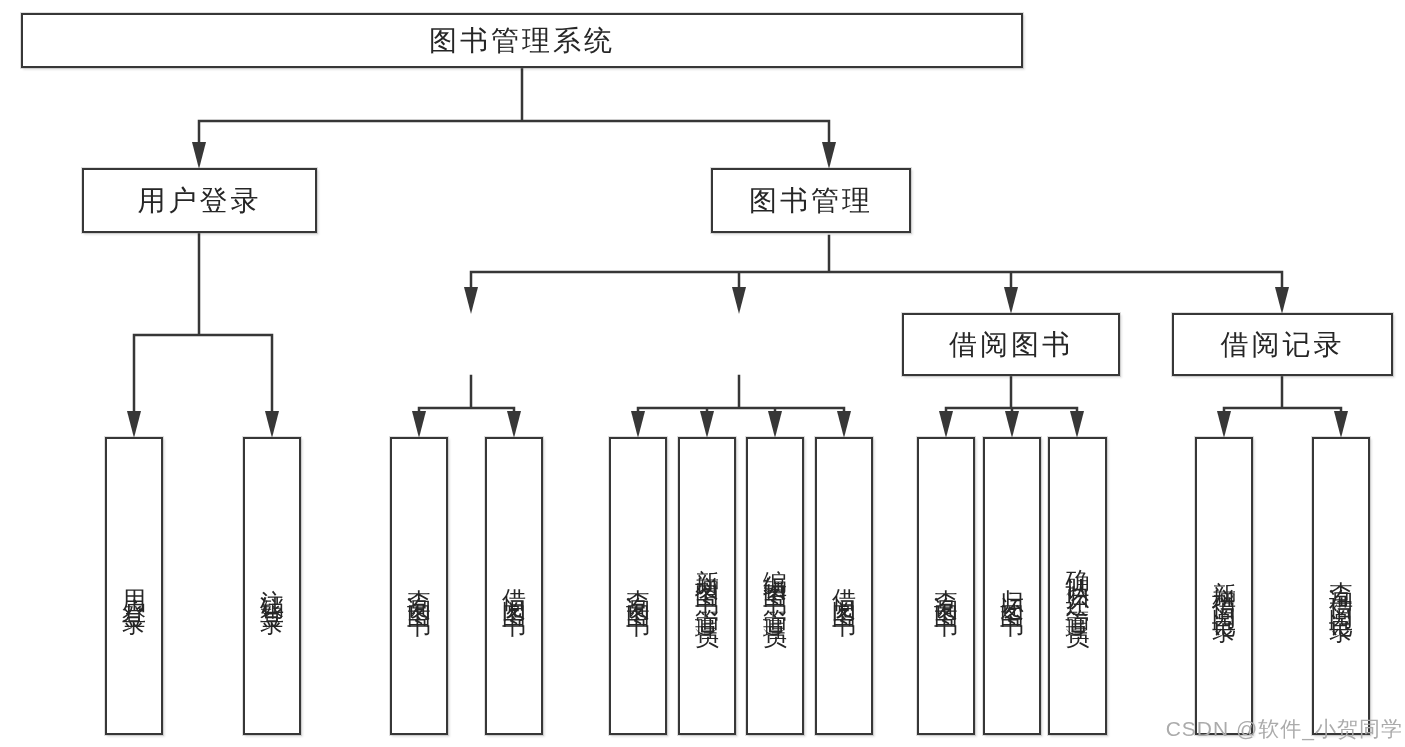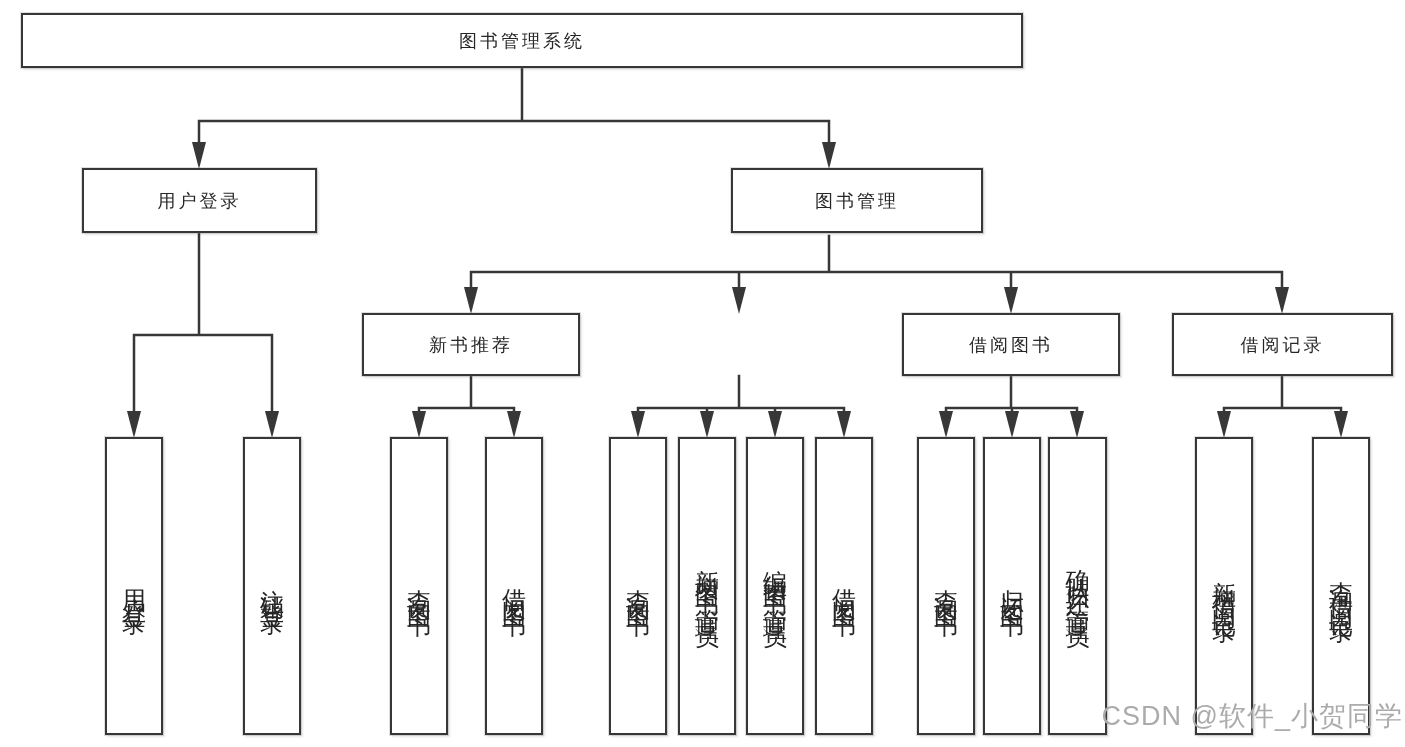--- a/index.html
+++ b/index.html
@@ -13,31 +13,31 @@
   .wires { position:absolute; left:0; top:0; color:var(--line, #373737); }
   .box {
     position:absolute;
     background:#fff;
     border:2.5px solid var(--border, #373737);
     box-sizing:border-box;
     display:flex; align-items:center; justify-content:center;
     box-shadow:0 0 0 1px rgba(150,150,150,.30), 2px 2px 2px rgba(0,0,0,.10);
   }
   .hbox .lbl {
-    font-size:18px; letter-spacing:3px; line-height:1;
+    font-size:28px; letter-spacing:3px; line-height:1;
     color:var(--text, #262626); white-space:nowrap;
   }
   .vbox .lbl {
     writing-mode:vertical-lr; text-orientation:mixed;
     font-size:24px; letter-spacing:8px; line-height:1;
     color:var(--text, #262626); white-space:nowrap;
   }
   .watermark {
-    position:absolute; right:2px; bottom:13px;
-    font-size:27px; letter-spacing:1px;
+    position:absolute; right:2px; bottom:4px;
+    font-size:21px; letter-spacing:1px;
     color:var(--watermark, #ababab);
     z-index:5; pointer-events:none;
   }
 </style>
 </head>
 <body>
 
 <div class="stage">
 
   <svg class="wires" width="1405" height="747" viewBox="0 0 1405 747">
@@ -80,27 +80,24 @@
     </g>
   </svg>
 
   <div class="box hbox" style="left:21px;top:13px;width:1002px;height:55px">
     <span class="lbl">图书管理系统</span>
   </div>
 
   <div class="box hbox" style="left:82px;top:168px;width:235px;height:65px">
     <span class="lbl">用户登录</span>
   </div>
-  <div class="box hbox" style="left:731px;top:168px;width:252px;height:65px">
+  <div class="box hbox" style="left:711px;top:168px;width:200px;height:65px">
     <span class="lbl">图书管理</span>
   </div>
 
-  <div class="box hbox" style="left:362px;top:313px;width:218px;height:63px">
-    <span class="lbl">新书推荐</span>
-  </div>
   <div class="box hbox" style="left:902px;top:313px;width:218px;height:63px">
     <span class="lbl">借阅图书</span>
   </div>
   <div class="box hbox" style="left:1172px;top:313px;width:221px;height:63px">
     <span class="lbl">借阅记录</span>
   </div>
 
   <div class="box vbox" style="left:105px;top:437px;width:58px;height:298px">
     <span class="lbl">用户登录</span>
   </div>

